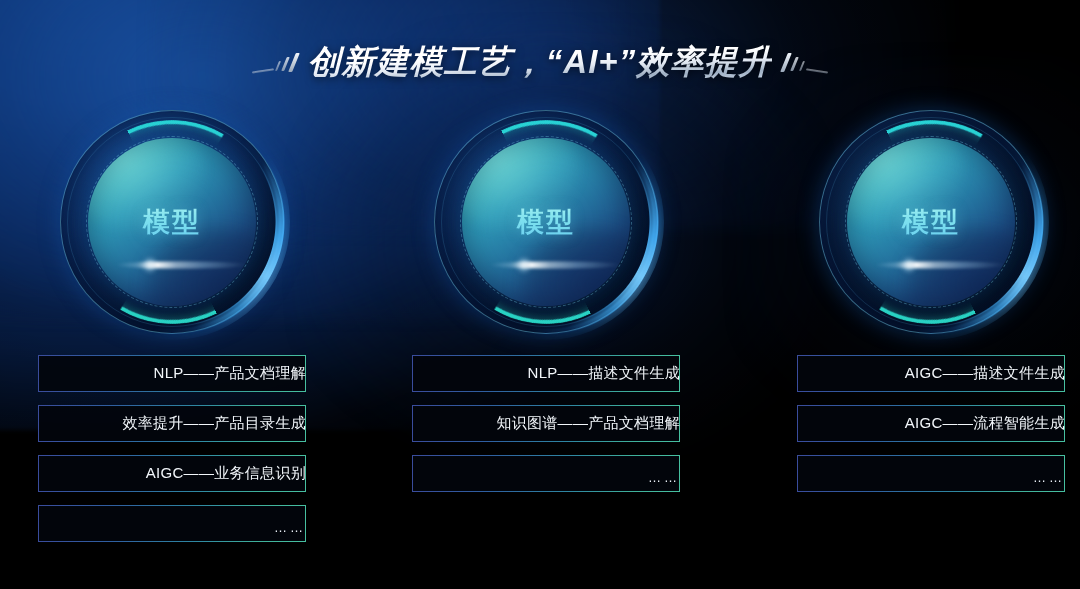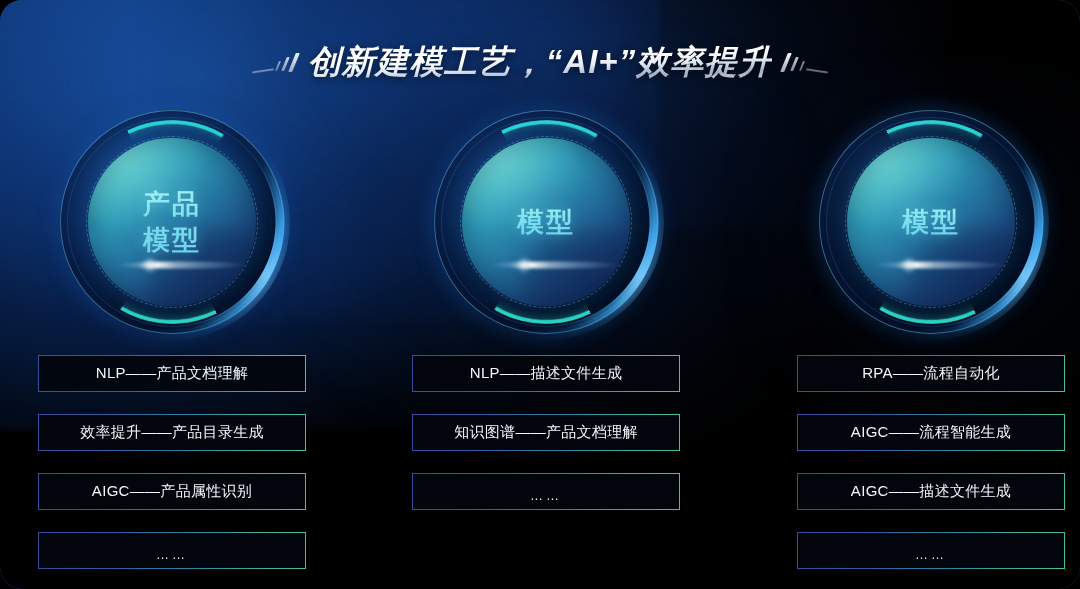--- a/index.html
+++ b/index.html
@@ -9,21 +9,20 @@
     overflow:hidden;
     background:#000;
     font-family:"Liberation Sans","DejaVu Sans",sans-serif;
   }
 
   #stage {
     position:relative;
     width:1080px; height:589px;
     background:#3b82f6;
     overflow:hidden;
-    border-radius:22px;
   }
 
   
   .bg-base {
     position:absolute; inset:0;
     background:#000;
   }
   .bg-glow-tl {
     position:absolute;
     left:-340px; top:-330px;
@@ -290,25 +289,25 @@
     text-shadow:0 0 14px rgba(120,230,240,0.35);
     z-index:4;
   }
   .badge-label span { display:block; }
 
   
   .items { position:absolute; left:0; top:355px; width:268px; }
   .item {
     position:relative;
     height:37px;
-    margin-bottom:22px;
+    margin-bottom:13px;
     background:rgba(2,5,12,0.92);
     display:flex;
     align-items:center;
-    justify-content:center;
+    justify-content:flex-end;
   }
   .item::before {
     content:"";
     position:absolute; inset:0;
     padding:1px;
     background:linear-gradient(92deg,#3a4c9c 0%,#2f5fa0 28%,#2e86a2 58%,#3fb09a 82%,#47c0a0 100%);
     -webkit-mask:linear-gradient(#000 0 0) content-box, linear-gradient(#000 0 0);
     -webkit-mask-composite:xor;
             mask:linear-gradient(#000 0 0) content-box, linear-gradient(#000 0 0);
             mask-composite:exclude;
@@ -366,33 +365,32 @@
         <div class="badge-ring-outer"></div>
         <div class="badge-sweep2"></div>
         <div class="badge-sweep"></div>
         <div class="arc-tr"></div>
         <div class="arc-bl"></div>
         <div class="badge-dotted"></div>
         <div class="badge-core"></div>
         <div class="flare-dot"></div>
         <div class="flare"></div>
         <div class="badge-label">
-          <span>产品</span>
           <span>模型</span>
         </div>
       </div>
       <div class="items">
         <div class="item">
           <span class="item-text">NLP——产品文档理解</span>
         </div>
         <div class="item">
           <span class="item-text">效率提升——产品目录生成</span>
         </div>
         <div class="item">
-          <span class="item-text">AIGC——产品属性识别</span>
+          <span class="item-text">AIGC——业务信息识别</span>
         </div>
         <div class="item">
           <span class="item-text dots">……</span>
         </div>
       </div>
     </div>
 
     <div class="column col-1">
       <div class="badge">
         <div class="badge-ring-outer"></div>
@@ -431,27 +429,24 @@
         <div class="badge-dotted"></div>
         <div class="badge-core"></div>
         <div class="flare-dot"></div>
         <div class="flare"></div>
         <div class="badge-label">
           <span>模型</span>
         </div>
       </div>
       <div class="items">
         <div class="item">
-          <span class="item-text">RPA——流程自动化</span>
+          <span class="item-text">AIGC——描述文件生成</span>
         </div>
         <div class="item">
           <span class="item-text">AIGC——流程智能生成</span>
-        </div>
-        <div class="item">
-          <span class="item-text">AIGC——描述文件生成</span>
         </div>
         <div class="item">
           <span class="item-text dots">……</span>
         </div>
       </div>
     </div>
 
   </div>
 </div>
 

